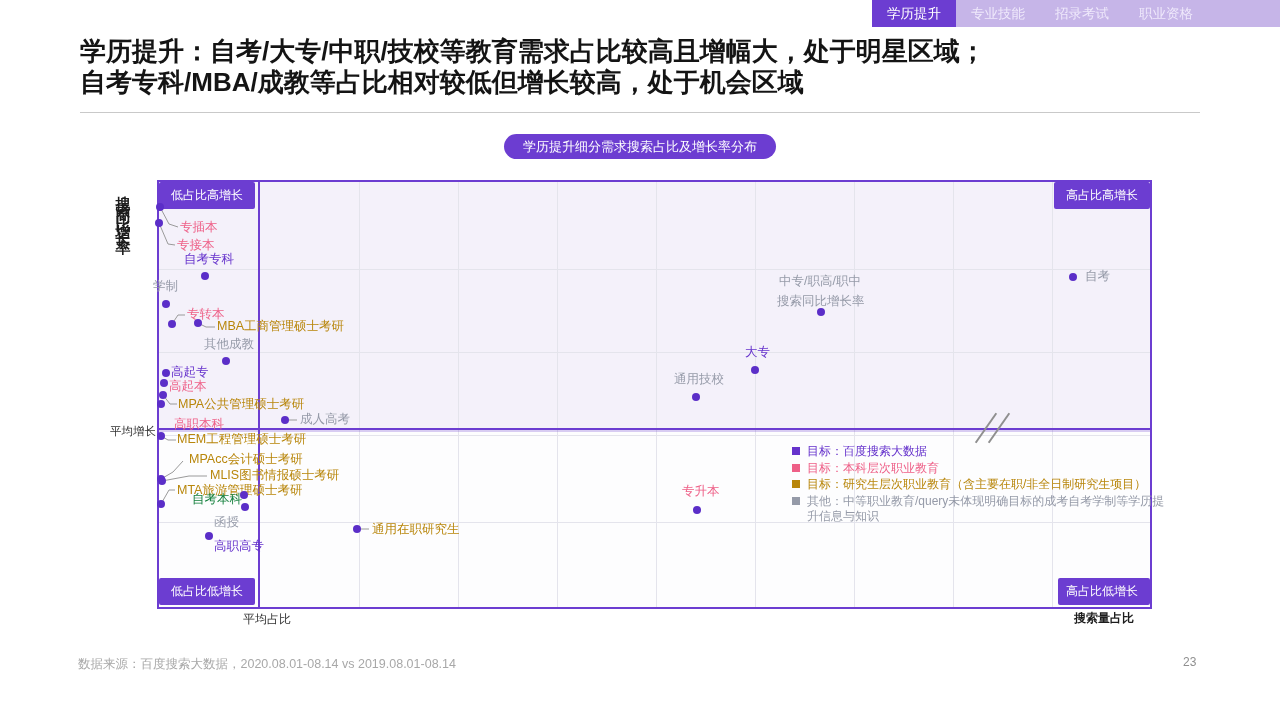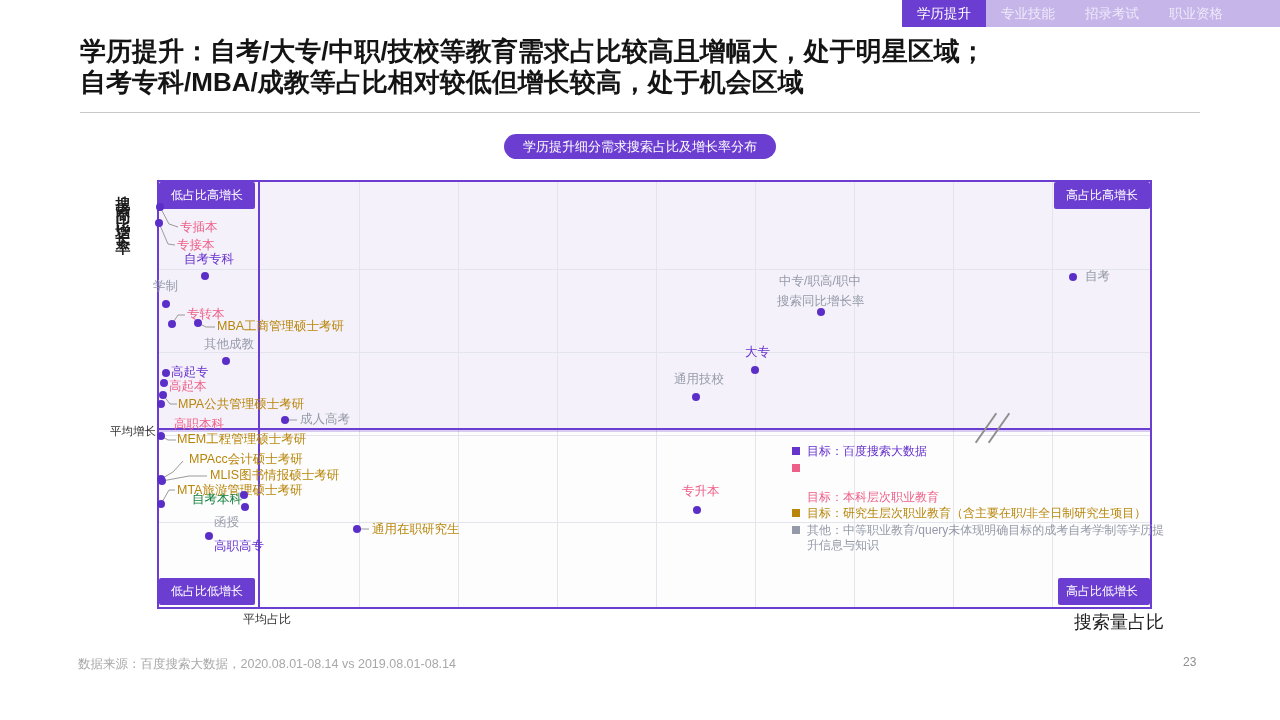--- a/index.html
+++ b/index.html
@@ -1,32 +1,32 @@
 <!DOCTYPE html>
 <html><head>
 <meta charset="utf-8">
 <style>
   html,body{margin:0;padding:0;}
   .canvas{position:relative;width:1280px;height:720px;background:#ffffff;font-family:"Liberation Sans",sans-serif;overflow:hidden;}
 
   
-  .nav{position:absolute;top:0;right:0;height:27px;display:flex;align-items:stretch;background:#c6b5e8;padding-right:42px;}
+  .nav{position:absolute;top:0;right:0;height:27px;display:flex;align-items:stretch;background:#c6b5e8;padding-right:72px;}
   .tab{display:flex;align-items:center;padding:0 15px;color:#efe9fb;font-size:13.5px;cursor:pointer;}
   .tab.active{background:#6c3dd1;color:#ffffff;}
 
   
   .title{position:absolute;left:80px;top:36px;font-size:26px;font-weight:bold;color:#141414;line-height:31px;}
   .divider{position:absolute;left:80px;top:112px;width:1120px;height:1px;background:#c9c9c9;}
 
   
   .pill{position:absolute;top:134px;left:50%;transform:translateX(-50%);background:#6c3dd1;color:#fff;font-size:13px;height:25px;line-height:25px;padding:0 19px;border-radius:13px;}
 
   
   .ytitle{position:absolute;left:113px;top:184px;writing-mode:vertical-rl;text-orientation:upright;font-weight:bold;font-size:15px;letter-spacing:7px;color:#1c1c1c;}
-  .xtitle{position:absolute;left:1074px;top:610px;font-size:18px;font-weight:normal;color:#1c1c1c;}
+  .xtitle{position:absolute;left:1074px;top:610px;font-size:12px;font-weight:bold;color:#1c1c1c;}
   .avg-growth-label{position:absolute;left:104px;top:424px;width:52px;text-align:right;font-size:11.5px;color:#333;}
   .avg-share-label{position:absolute;left:243px;top:611px;font-size:12px;color:#333;}
 
   
   .plot{position:absolute;left:157px;top:180px;width:991px;height:425px;border:2px solid #6c3dd1;background:#fdfdfe;}
   .tint{position:absolute;left:0;top:0;width:100%;height:248px;background:#f4f1fa;}
   .gv{position:absolute;top:0;bottom:0;width:1px;background:#e4e4ec;}
   .gh{position:absolute;left:0;right:0;height:1px;background:#e4e4ec;}
   .avg-h{position:absolute;left:0;right:0;top:246px;height:2px;background:#6c3dd1;box-shadow:0 2px 0 rgba(108,61,209,0.25);}
   .avg-v{position:absolute;top:0;bottom:0;left:99px;width:2px;background:#6c3dd1;}
@@ -166,21 +166,21 @@
     <div class="break-bar" style="left:826px;top:228px;"></div>
     <div class="break-bar" style="left:839px;top:228px;"></div>
 
     <div class="legend">
         <div class="legend-item">
           <span class="sq" style="background: rgb(102, 51, 204);"></span>
           <span style="color: rgb(102, 51, 204);">目标：百度搜索大数据</span>
         </div>
         <div class="legend-item">
           <span class="sq" style="background: rgb(238, 95, 135);"></span>
-          <span style="color: rgb(238, 95, 135); margin-top: 29px;">目标：本科层次职业教育</span>
+          <span style="color: rgb(238, 95, 135);">目标：本科层次职业教育</span>
         </div>
         <div class="legend-item">
           <span class="sq" style="background: rgb(184, 134, 11);"></span>
           <span style="color: rgb(184, 134, 11);">目标：研究生层次职业教育（含主要在职/非全日制研究生项目）</span>
         </div>
         <div class="legend-item">
           <span class="sq" style="background: rgb(149, 154, 168);"></span>
           <span style="color: rgb(149, 154, 168);">其他：中等职业教育/query未体现明确目标的成考自考学制等学历提升信息与知识</span>
         </div>
       </div>

